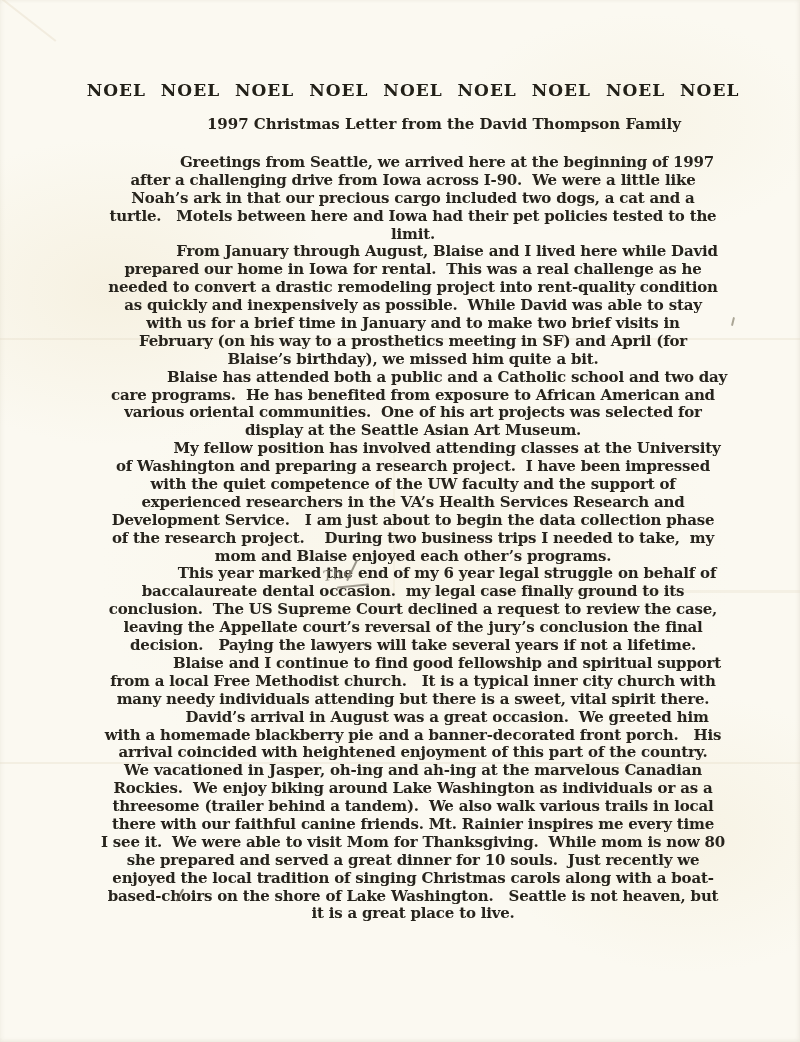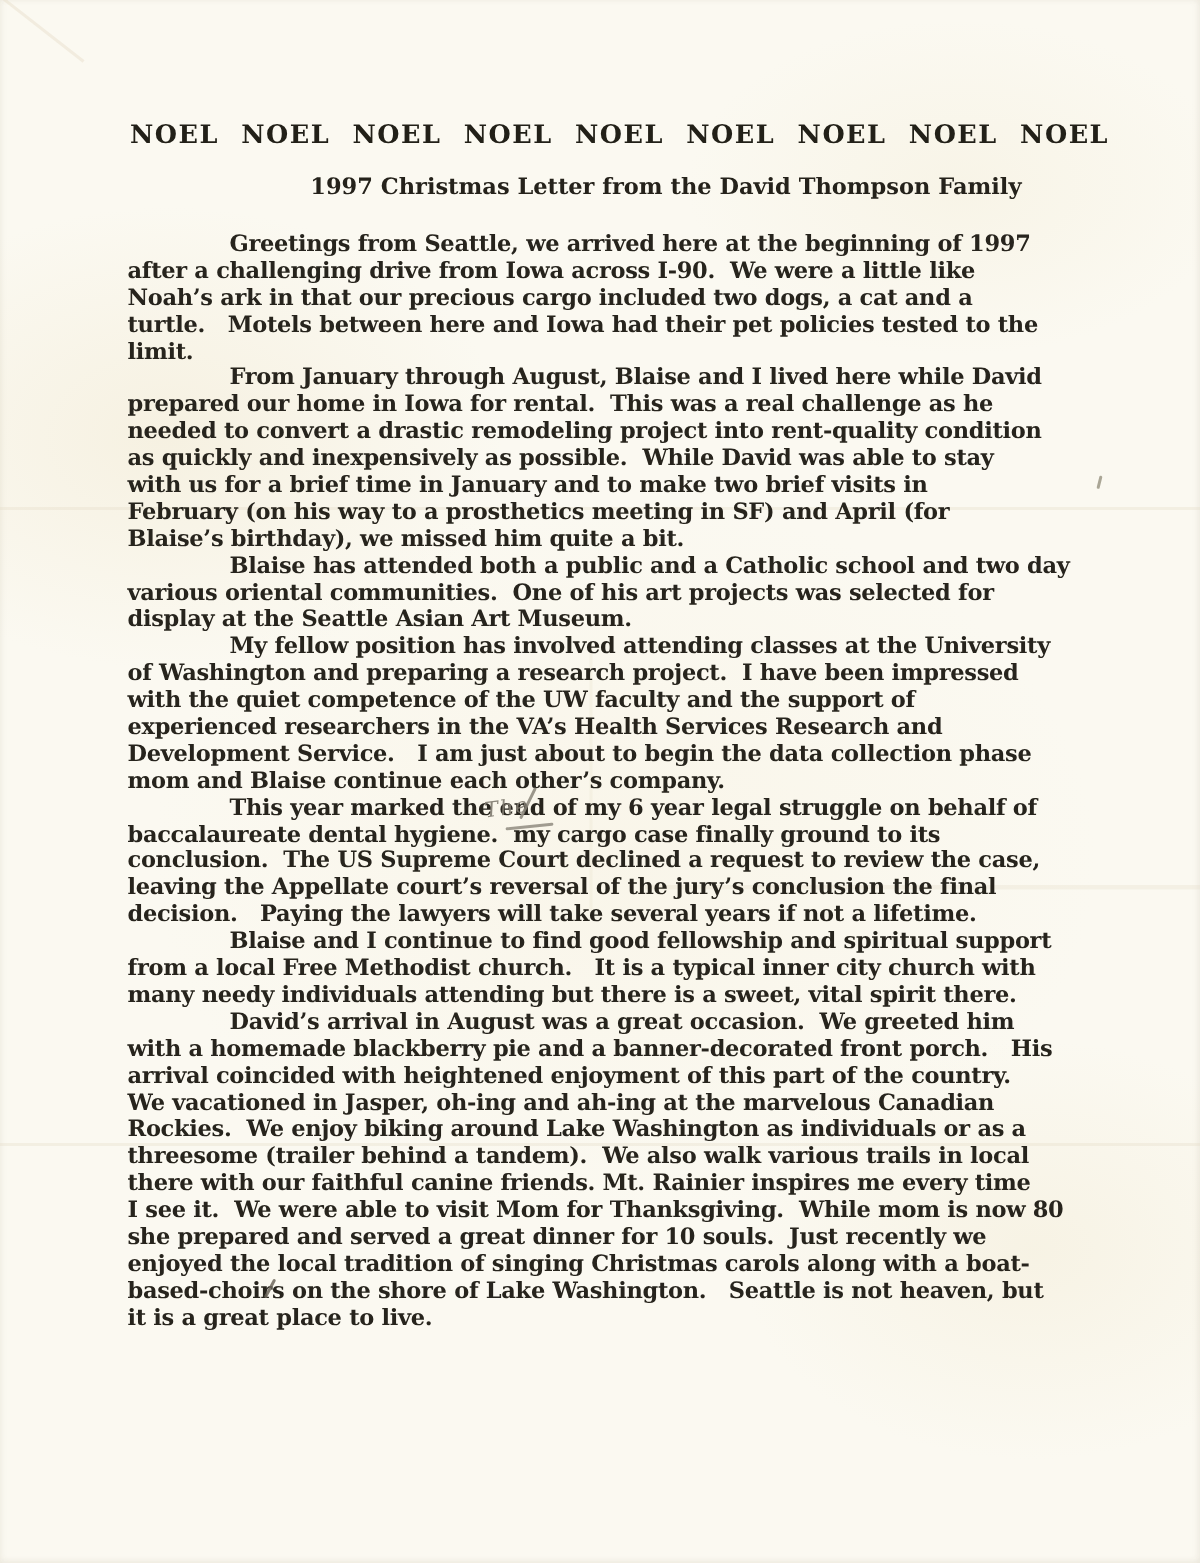--- a/index.html
+++ b/index.html
@@ -21,21 +21,21 @@
   .content{position:absolute;left:85px;top:80px;width:656px;}
   .noel{
     font-weight:bold;font-size:17px;line-height:20px;
     letter-spacing:1px;word-spacing:8px;
     text-align:center;white-space:nowrap;color:#222018;
   }
   .title{
     margin-top:15px;font-weight:bold;font-size:15px;line-height:18px;
     text-align:right;padding-right:60px;color:#25221b;
   }
-  .bodytext{margin-top:21px;font-weight:bold;font-size:15px;letter-spacing:-0.2px;}
+  .bodytext{margin-top:21px;font-weight:bold;font-size:15px;letter-spacing:-0.2px;text-align:center;}
   .para{position:relative;}
   .line{white-space:pre;line-height:17.9px;height:17.9px;}
   .line.first{text-indent:68px;}
   
   .hand-the{
     position:absolute;left:238px;top:1px;
     font-style:italic;font-weight:normal;font-size:14px;
     color:#807b70;transform:rotate(-8deg);letter-spacing:1px;opacity:.9;
   }
   .caret-slash{
@@ -95,39 +95,41 @@
         <div class="line">prepared our home in Iowa for rental.  This was a real challenge as he</div>
         <div class="line">needed to convert a drastic remodeling project into rent-quality condition</div>
         <div class="line">as quickly and inexpensively as possible.  While David was able to stay</div>
         <div class="line">with us for a brief time in January and to make two brief visits in</div>
         <div class="line">February (on his way to a prosthetics meeting in SF) and April (for</div>
         <div class="line">Blaise’s birthday), we missed him quite a bit.</div>
       </div>
 
       <div class="para">
         <div class="line first">Blaise has attended both a public and a Catholic school and two day</div>
+        <div class="line">care programs.  He has benefited from exposure to African American and</div>
         <div class="line">various oriental communities.  One of his art projects was selected for</div>
         <div class="line">display at the Seattle Asian Art Museum.</div>
       </div>
 
       <div class="para">
         <div class="line first">My fellow position has involved attending classes at the University</div>
         <div class="line">of Washington and preparing a research project.  I have been impressed</div>
         <div class="line">with the quiet competence of the UW faculty and the support of</div>
         <div class="line">experienced researchers in the VA’s Health Services Research and</div>
         <div class="line">Development Service.   I am just about to begin the data collection phase</div>
-        <div class="line">mom and Blaise continue each other’s company.</div>
+        <div class="line">of the research project.    During two business trips I needed to take,  my</div>
+        <div class="line">mom and Blaise enjoyed each other’s programs.</div>
       </div>
 
       <div class="para">
         <span class="hand-the">The</span>
         <span class="caret-slash"></span>
         <span class="my-strike"></span>
         <div class="line first">This year marked the end of my 6 year legal struggle on behalf of</div>
-        <div class="line">baccalaureate dental hygiene.  my cargo case finally ground to its</div>
+        <div class="line">baccalaureate dental occasion.  my legal case finally ground to its</div>
         <div class="line">conclusion.  The US Supreme Court declined a request to review the case,</div>
         <div class="line">leaving the Appellate court’s reversal of the jury’s conclusion the final</div>
         <div class="line">decision.   Paying the lawyers will take several years if not a lifetime.</div>
       </div>
 
       <div class="para">
         <div class="line first">Blaise and I continue to find good fellowship and spiritual support</div>
         <div class="line">from a local Free Methodist church.   It is a typical inner city church with</div>
         <div class="line">many needy individuals attending but there is a sweet, vital spirit there.</div>
       </div>

